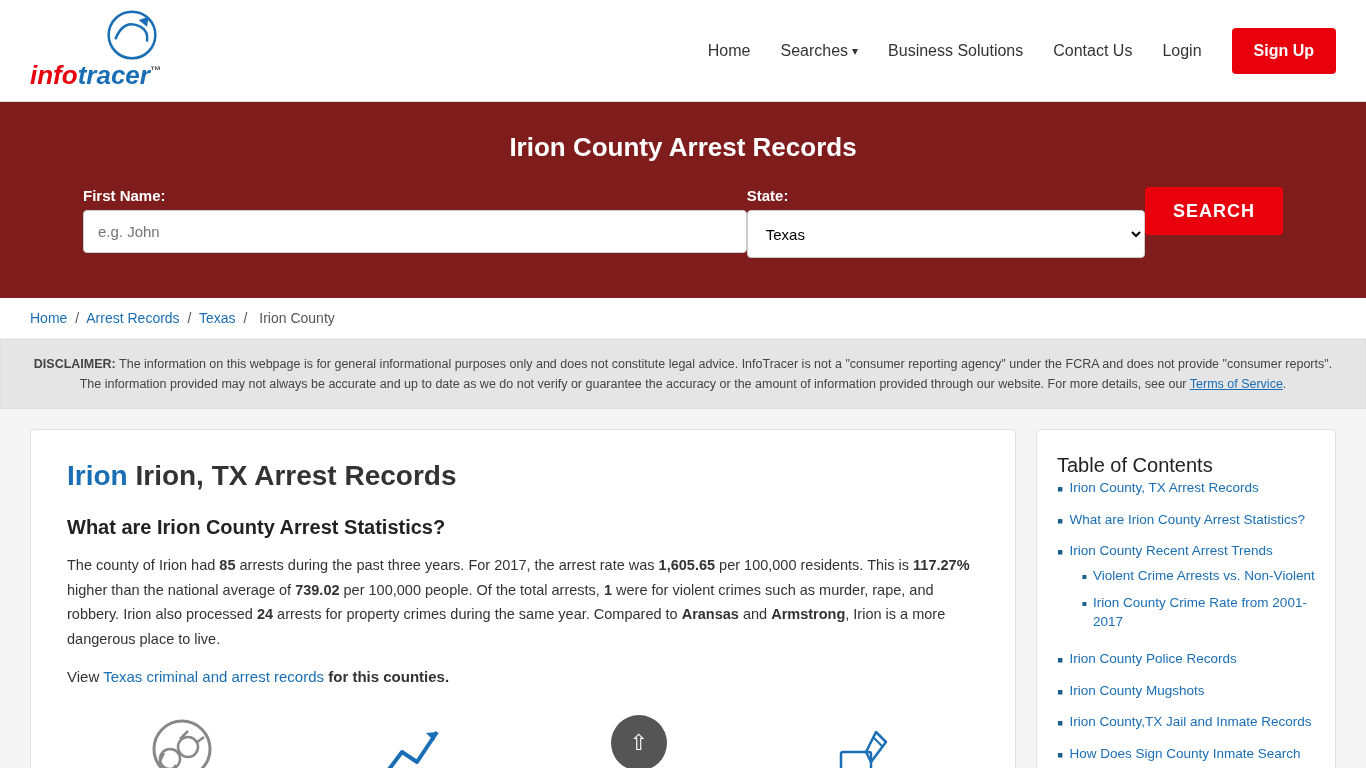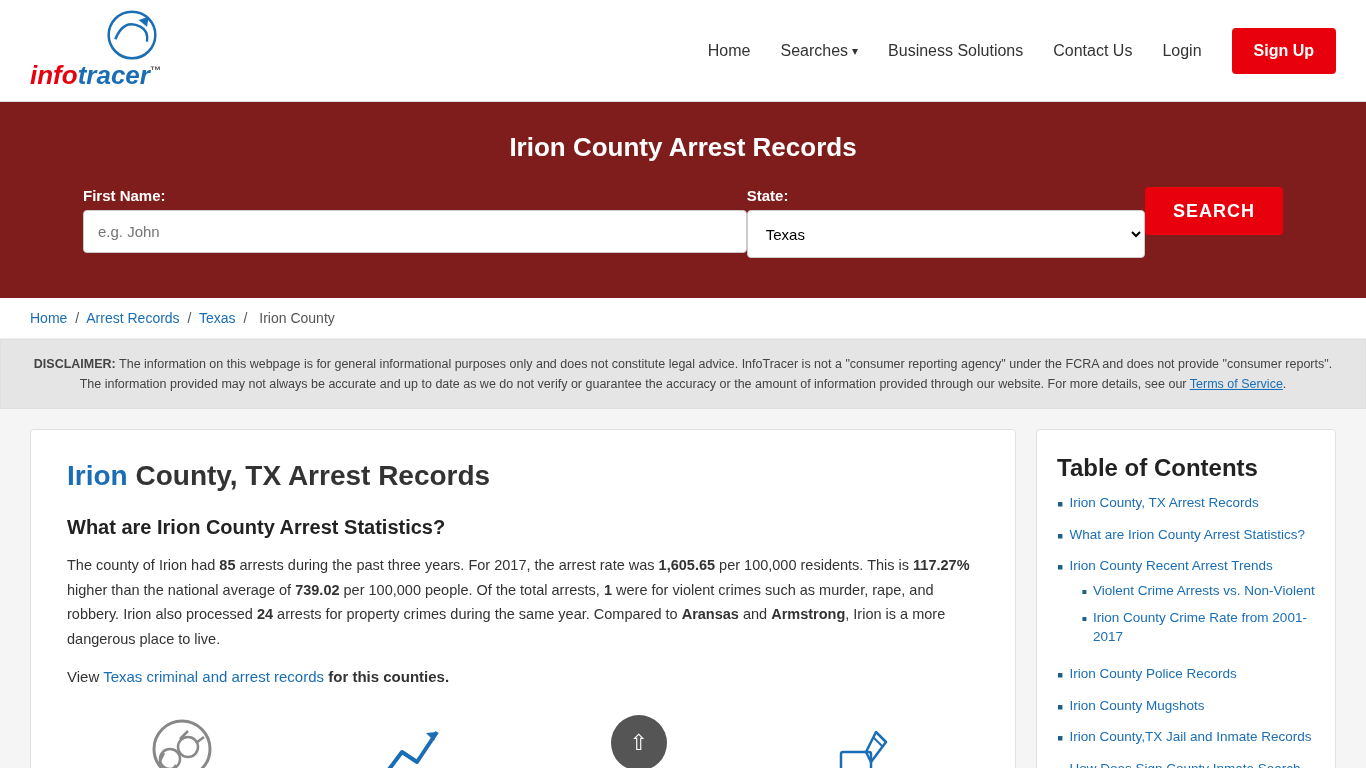--- a/index.html
+++ b/index.html
@@ -208,23 +208,23 @@
     }
     .icon-item {
       display: flex;
       flex-direction: column;
       align-items: center;
       gap: 6px;
     }
 
     
     .toc-title {
-      font-size: 24px;
-      font-weight: bold;
-      margin-bottom: 12px;
+      font-size: 20px;
+      font-weight: normal;
+      margin-bottom: 2px;
       color: #222;
     }
     .toc-list {
       list-style: none;
       padding: 0;
     }
     .toc-list li {
       margin-bottom: 10px;
       display: flex;
       align-items: flex-start;
@@ -384,21 +384,21 @@
 <div class="disclaimer">
   <strong>DISCLAIMER:</strong>
   <span>The information on this webpage is for general informational purposes only and does not constitute legal advice. InfoTracer is not a "consumer reporting agency" under the FCRA and does not provide "consumer reports". The information provided may not always be accurate and up to date as we do not verify or guarantee the accuracy or the amount of information provided through our website. For more details, see our</span>
   <a href="#">Terms of Service</a><span>.</span>
 </div>
 
 <div class="main-container">
 
   <main class="content-area">
     <h2 class="content-main-title">
-      <span class="highlight">Irion</span><span> County, TX Arrest Records</span>
+      <span class="highlight">Irion</span><span> Irion, TX Arrest Records</span>
     </h2>
 
     <h3 class="section-heading">What are Irion County Arrest Statistics?</h3>
 
     <p class="content-paragraph">
       The county of Irion had <strong>85</strong> arrests during the past three years. For 2017, the arrest rate was <strong>1,605.65</strong> per 100,000 residents. This is <strong>117.27%</strong> higher than the national average of <strong>739.02</strong> per 100,000 people. Of the total arrests, <strong>1</strong> were for violent crimes such as murder, rape, and robbery. Irion also processed <strong>24</strong> arrests for property crimes during the same year. Compared to <strong>Aransas</strong> and <strong>Armstrong</strong>, Irion is a more dangerous place to live.
     </p>
 
     <p class="view-link-para">
       <span>View </span><a href="#">Texas criminal and arrest records</a><strong> for this counties.</strong>

